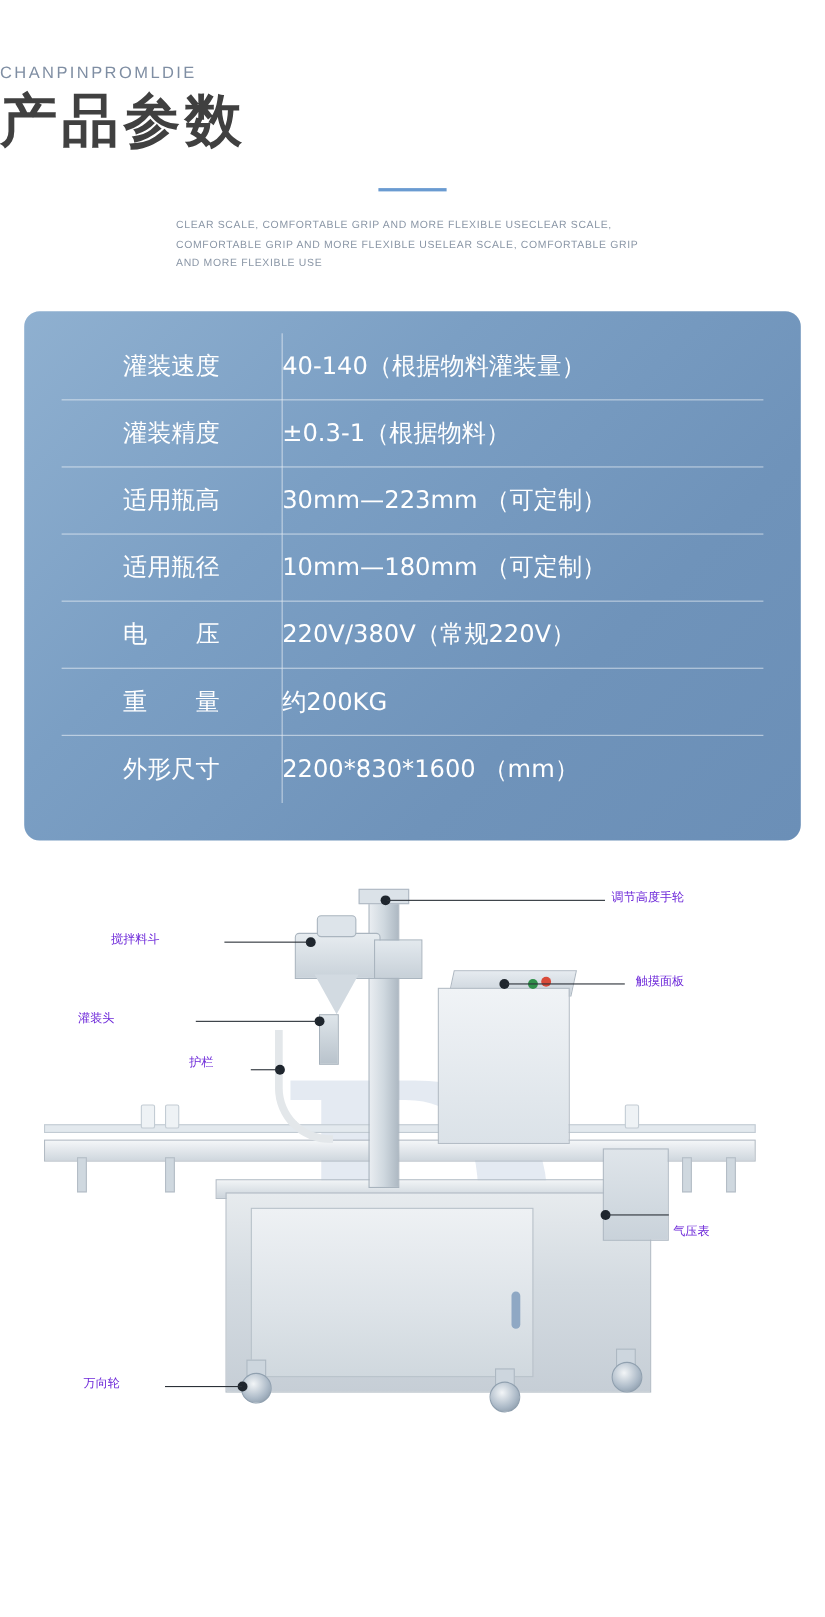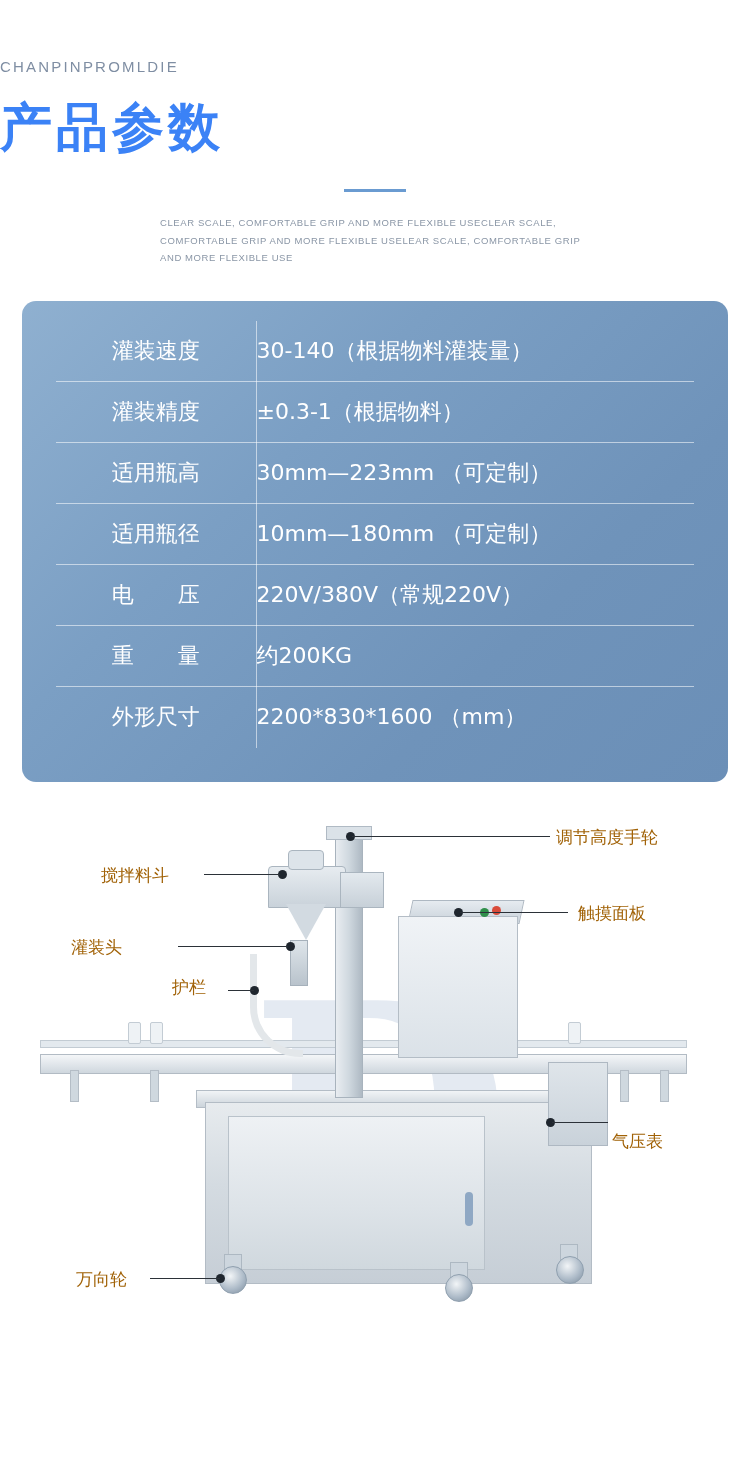--- a/index.html
+++ b/index.html
@@ -19,24 +19,23 @@
   .header {
     padding-top: 58px;
   }
   .eyebrow {
     font-size: 15px;
     letter-spacing: 2.2px;
     color: #7f8ea3;
     font-family: "Liberation Sans", sans-serif;
   }
   .main-title {
-    margin-top: 18px;
     font-size: 52px;
     font-weight: bold;
-    color: #3b82f6;
+    color: #404040;
     letter-spacing: 4px;
     font-family: "DejaVu Sans", sans-serif;
   }
   .rule {
     width: 62px;
     height: 3px;
     background: #6a9bd1;
     margin: 26px auto 0 auto;
   }
   .subtitle {
@@ -219,22 +218,22 @@
     background: radial-gradient(circle at 40% 35%, #f2f5f7 0%, #aab8c6 60%, #7d8c9b 100%);
     border: 1px solid #90a0af;
   }
   .wheel-fork {
     width: 16px; height: 16px; background: #cdd6de; border: 1px solid #adb8c2;
   }
 
   
   .callout-label {
     position: absolute;
-    font-size: 17px;
-    color: #a16207;
+    font-size: 11px;
+    color: #6d28d9;
     font-family: "DejaVu Sans", sans-serif;
     white-space: nowrap;
   }
   .lead {
     position: absolute;
     background: #2b3138;
     height: 1px;
   }
   .marker {
     position: absolute;
@@ -250,21 +249,21 @@
   <div class="main-title">产品参数</div>
   <div class="rule"></div>
   <div class="subtitle">CLEAR SCALE, COMFORTABLE GRIP AND MORE FLEXIBLE USECLEAR SCALE, COMFORTABLE GRIP AND MORE FLEXIBLE USELEAR SCALE, COMFORTABLE GRIP AND MORE FLEXIBLE USE</div>
 </div>
 
 <div class="spec-panel">
   <table class="spec-table">
     <tbody>
       <tr>
         <td class="k">灌装速度</td>
-        <td class="v">30-140（根据物料灌装量）</td>
+        <td class="v">40-140（根据物料灌装量）</td>
       </tr>
       <tr>
         <td class="k">灌装精度</td>
         <td class="v">±0.3-1（根据物料）</td>
       </tr>
       <tr>
         <td class="k">适用瓶高</td>
         <td class="v">30mm—223mm （可定制）</td>
       </tr>
       <tr>

